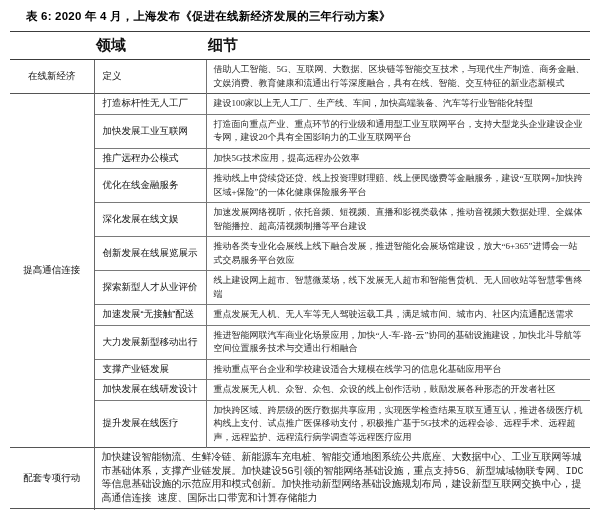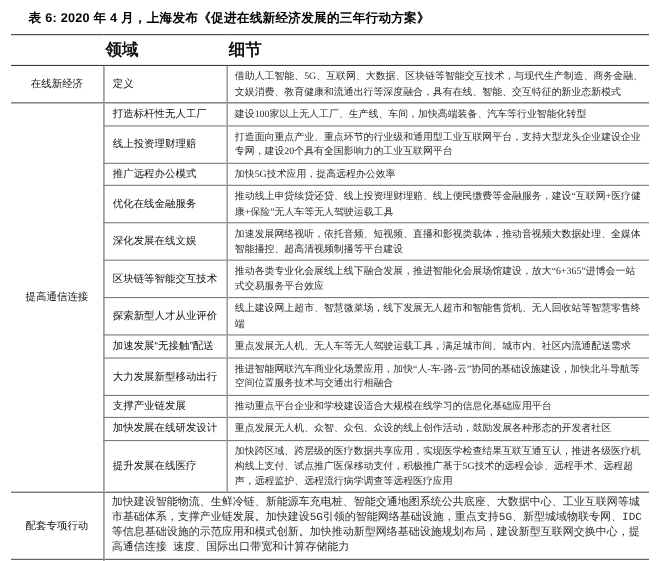--- a/index.html
+++ b/index.html
@@ -95,37 +95,37 @@
       <td class="field">定义</td>
       <td class="detail">借助人工智能、5G、互联网、大数据、区块链等智能交互技术，与现代生产制造、商务金融、文娱消费、教育健康和流通出行等深度融合，具有在线、智能、交互特征的新业态新模式</td>
     </tr>
 
     <tr class="sec-start">
       <td class="cat" rowspan="12">提高通信连接</td>
       <td class="field">打造标杆性无人工厂</td>
       <td class="detail">建设100家以上无人工厂、生产线、车间，加快高端装备、汽车等行业智能化转型</td>
     </tr>
     <tr>
-      <td class="field">线上投资理财理赔</td>
+      <td class="field">加快发展工业互联网</td>
       <td class="detail">打造面向重点产业、重点环节的行业级和通用型工业互联网平台，支持大型龙头企业建设企业专网，建设20个具有全国影响力的工业互联网平台</td>
     </tr>
     <tr>
       <td class="field">推广远程办公模式</td>
       <td class="detail">加快5G技术应用，提高远程办公效率</td>
     </tr>
     <tr>
       <td class="field">优化在线金融服务</td>
-      <td class="detail">推动线上申贷续贷还贷、线上投资理财理赔、线上便民缴费等金融服务，建设“互联网+医疗健康+保险”无人车等无人驾驶运载工具</td>
+      <td class="detail">推动线上申贷续贷还贷、线上投资理财理赔、线上便民缴费等金融服务，建设“互联网+加快跨区域+保险”的一体化健康保险服务平台</td>
     </tr>
     <tr>
       <td class="field">深化发展在线文娱</td>
       <td class="detail">加速发展网络视听，依托音频、短视频、直播和影视类载体，推动音视频大数据处理、全媒体智能播控、超高清视频制播等平台建设</td>
     </tr>
     <tr>
-      <td class="field">区块链等智能交互技术</td>
+      <td class="field">创新发展在线展览展示</td>
       <td class="detail">推动各类专业化会展线上线下融合发展，推进智能化会展场馆建设，放大“6+365”进博会一站式交易服务平台效应</td>
     </tr>
     <tr>
       <td class="field">探索新型人才从业评价</td>
       <td class="detail">线上建设网上超市、智慧微菜场，线下发展无人超市和智能售货机、无人回收站等智慧零售终端</td>
     </tr>
     <tr>
       <td class="field">加速发展“无接触”配送</td>
       <td class="detail">重点发展无人机、无人车等无人驾驶运载工具，满足城市间、城市内、社区内流通配送需求</td>
     </tr>

